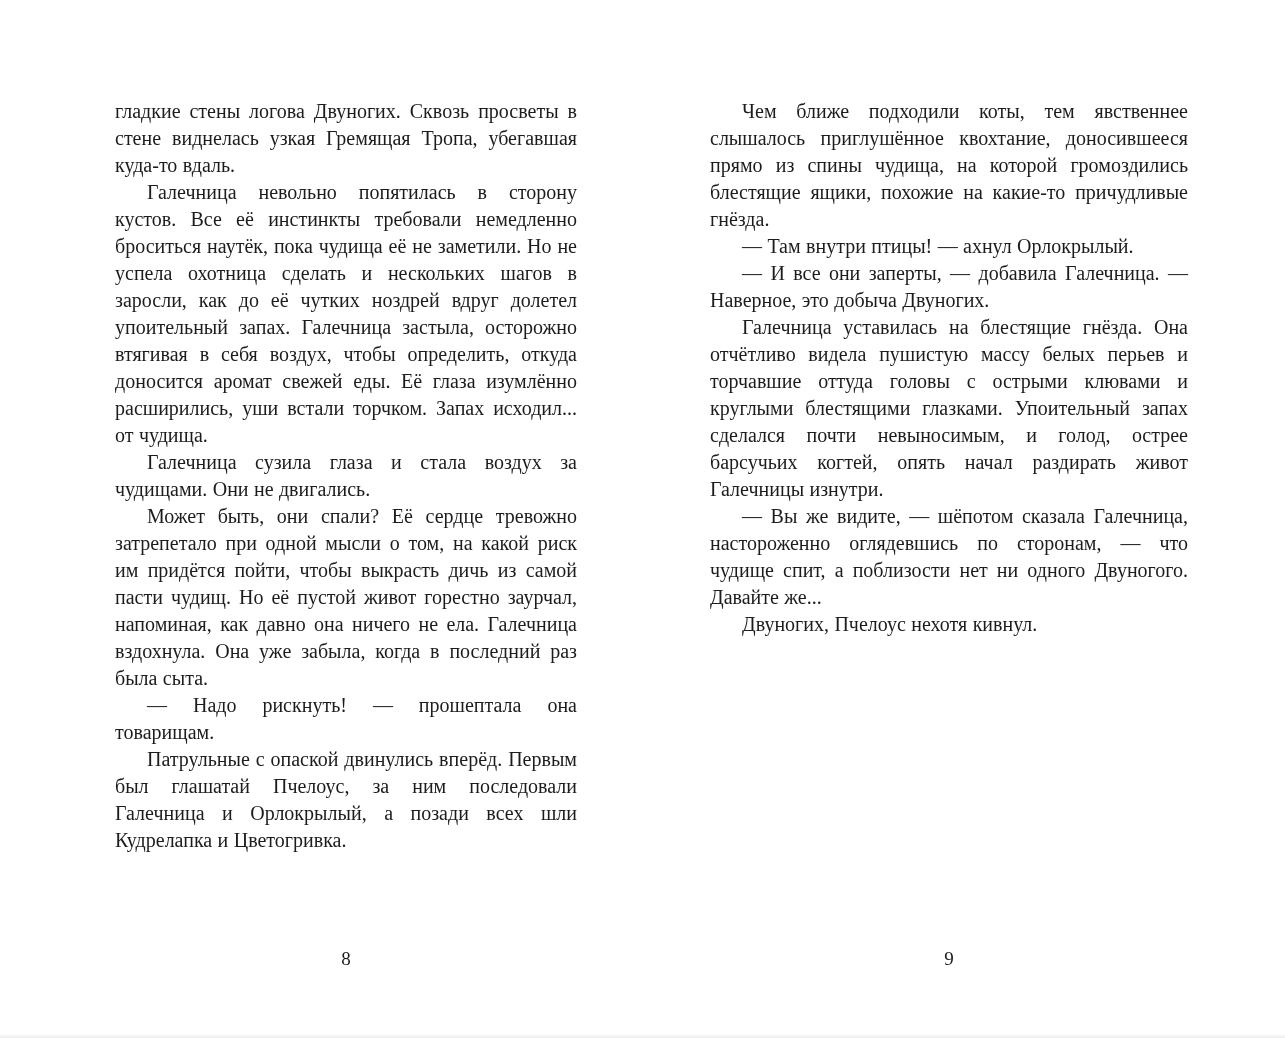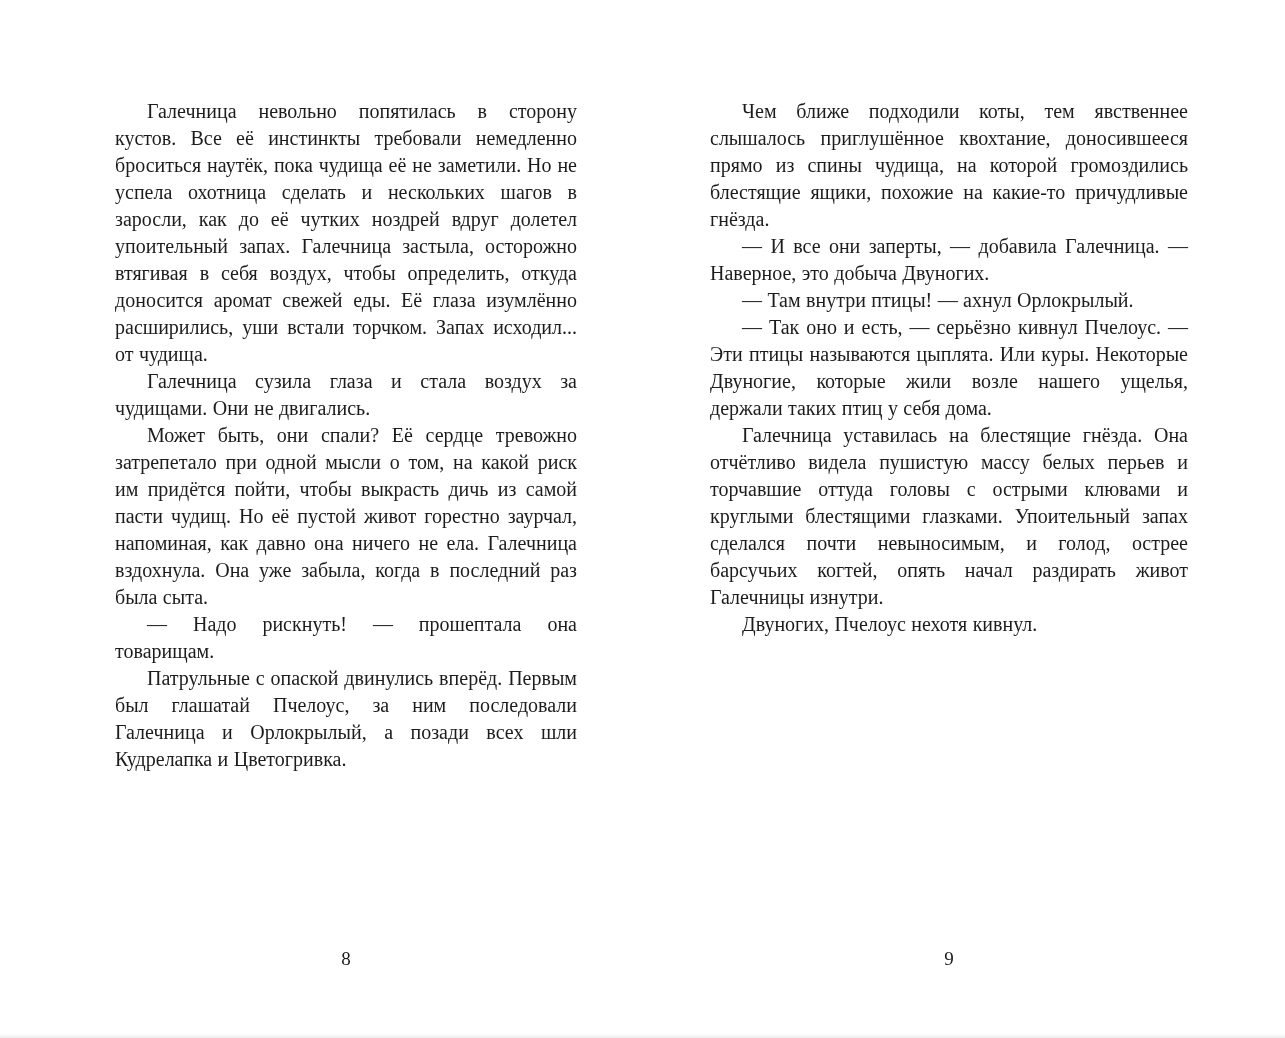--- a/index.html
+++ b/index.html
@@ -62,36 +62,37 @@
     background: linear-gradient(to bottom, rgba(0,0,0,0), rgba(0,0,0,0.07));
   }
 </style>
 </head>
 <body>
 
 <div class="book-spread">
 
   <div class="page left">
     <div class="page-body">
+      <p class="para flush">гладкие стены логова Двуногих. Сквозь просветы в стене виднелась узкая Гремящая Тропа, убегавшая куда-то вдаль.</p>
       <p class="para">Галечница невольно попятилась в сторону кустов. Все её инстинкты требовали немедленно броситься наутёк, пока чудища её не заметили. Но не успела охотница сделать и нескольких шагов в заросли, как до её чутких ноздрей вдруг долетел упоительный запах. Галечница застыла, осторожно втягивая в себя воздух, чтобы определить, откуда доносится аромат свежей еды. Её глаза изумлённо расширились, уши встали торчком. Запах исходил... от чудища.</p>
       <p class="para">Галечница сузила глаза и стала воздух за чудищами. Они не двигались.</p>
       <p class="para">Может быть, они спали? Её сердце тревожно затрепетало при одной мысли о том, на какой риск им придётся пойти, чтобы выкрасть дичь из самой пасти чудищ. Но её пустой живот горестно заурчал, напоминая, как давно она ничего не ела. Галечница вздохнула. Она уже забыла, когда в последний раз была сыта.</p>
       <p class="para">— Надо рискнуть! — прошептала она товарищам.</p>
       <p class="para">Патрульные с опаской двинулись вперёд. Первым был глашатай Пчелоус, за ним последовали Галечница и Орлокрылый, а позади всех шли Кудрелапка и Цветогривка.</p>
     </div>
     <div class="page-number">8</div>
   </div>
 
   <div class="page right">
     <div class="page-body">
       <p class="para">Чем ближе подходили коты, тем явственнее слышалось приглушённое квохтание, доносившееся прямо из спины чудища, на которой громоздились блестящие ящики, похожие на какие-то причудливые гнёзда.</p>
+      <p class="para">— Там внутри птицы! — ахнул Орлокрылый.</p>
       <p class="para">— И все они заперты, — добавила Галечница. — Наверное, это добыча Двуногих.</p>
-      <p class="para">— Там внутри птицы! — ахнул Орлокрылый.</p>
-      <p class="para">— Так оно и есть, — серьёзно кивнул Пчелоус. — Эти птицы называются цыплята. Или куры. Некоторые Двуногие, которые жили возле нашего ущелья, держали таких птиц у себя дома.</p>
       <p class="para">Галечница уставилась на блестящие гнёзда. Она отчётливо видела пушистую массу белых перьев и торчавшие оттуда головы с острыми клювами и круглыми блестящими глазками. Упоительный запах сделался почти невыносимым, и голод, острее барсучьих когтей, опять начал раздирать живот Галечницы изнутри.</p>
+      <p class="para">— Вы же видите, — шёпотом сказала Галечница, настороженно оглядевшись по сторонам, — что чудище спит, а поблизости нет ни одного Двуногого. Давайте же...</p>
       <p class="para">Двуногих, Пчелоус нехотя кивнул.</p>
     </div>
     <div class="page-number">9</div>
   </div>
 
 </div>
 
 <div class="scan-edge"></div>
 
 </body></html>

